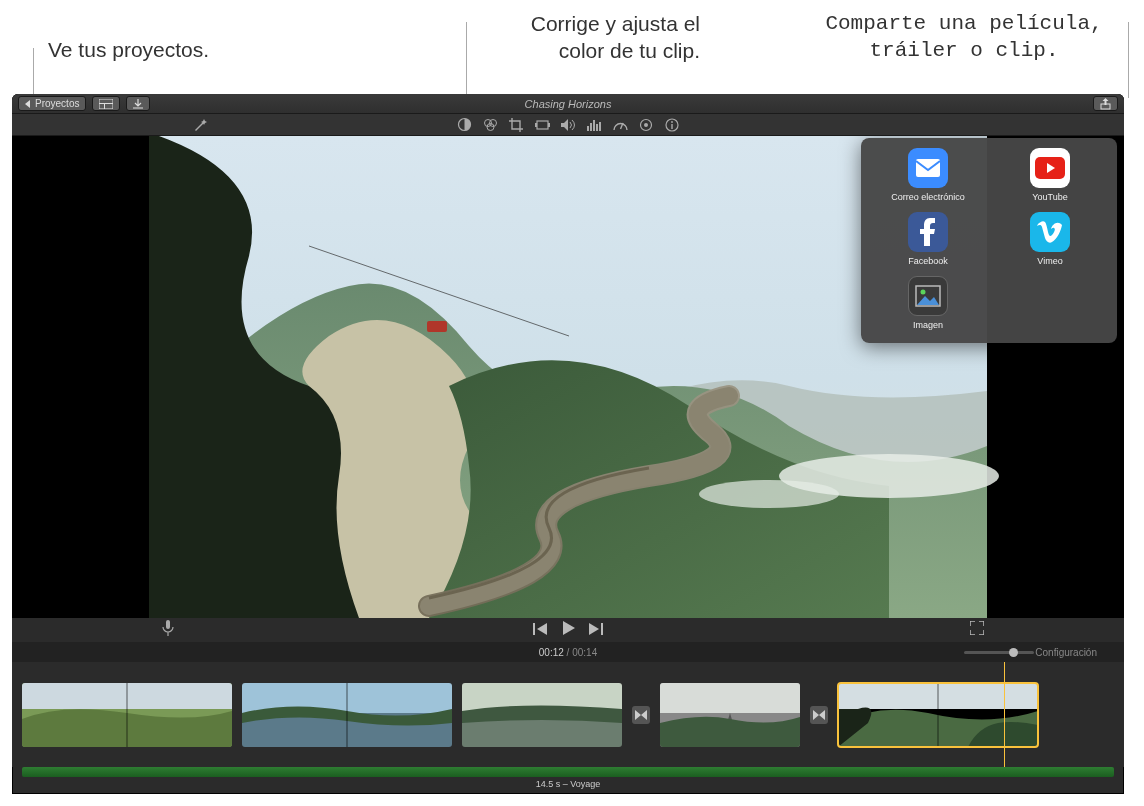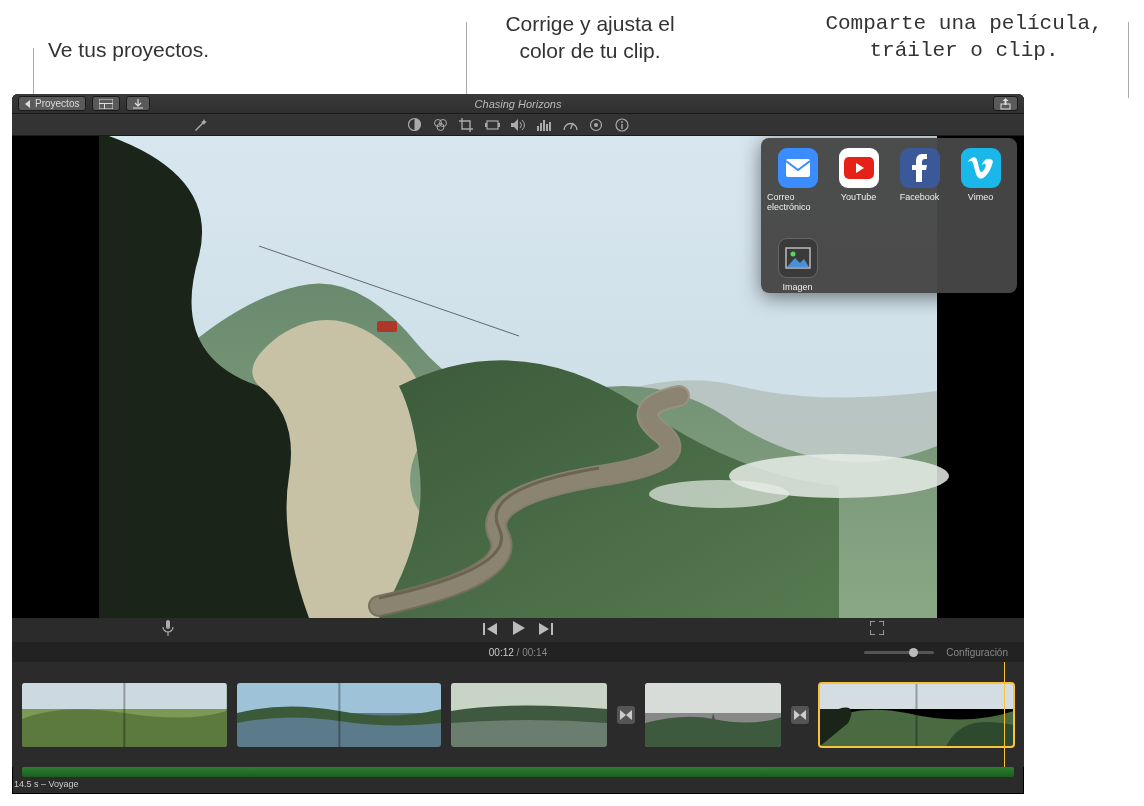--- a/index.html
+++ b/index.html
@@ -10,38 +10,39 @@
     font-family: -apple-system, BlinkMacSystemFont, "Helvetica Neue", Arial, sans-serif;
     color: #333;
     overflow: hidden;
     position: relative;
   }
   .callout {
     position: absolute;
     font-size: 21px;
     color: #333;
     line-height: 1.3;
-    text-align: center;
+    text-align: right;
   }
   .callout.right { text-align: center; font-family: Liberation Mono, monospace; }
   .callout-line {
     position: absolute;
     background: #aaa;
   }
   
   .app {
     position: absolute;
     left: 12px;
     top: 94px;
-    width: 1012px;
+    width: 1112px;
     height: 700px;
     background: #2b2b2b;
     border-radius: 6px 6px 0 0;
     overflow: hidden;
     box-shadow: 0 0 0 1px #000 inset;
+    text-align: center;
   }
   .titlebar {
     height: 20px;
     background: linear-gradient(#3a3a3a,#2f2f2f);
     display: flex;
     align-items: center;
     gap: 6px;
     padding: 0 6px;
     position: relative;
     border-bottom: 1px solid #1a1a1a;
@@ -101,24 +102,24 @@
     overflow: hidden;
   }
   .viewer svg.scene { width:100%; height:100%; display:block; }
   .share-popover {
     position: absolute;
     right: 7px;
     top: 2px;
     width: 256px;
     background: rgba(70,70,70,0.97);
     border-radius: 8px;
-    padding: 10px 6px 1px 6px;
+    padding: 10px 6px 13px 6px;
     display: grid;
-    grid-template-columns: repeat(4,1fr);
-    row-gap: 26px;
+    grid-template-columns: repeat(2,1fr);
+    row-gap: 10px;
     box-shadow: 0 4px 20px rgba(0,0,0,0.5);
   }
   .share-item {
     display:flex;flex-direction:column;align-items:center;
     color:#eee;font-size:9px;gap:4px;
   }
   .share-item .ico {
     width:40px;height:40px;border-radius:9px;
     display:flex;align-items:center;justify-content:center;
   }
@@ -128,21 +129,21 @@
     display:flex;align-items:center;justify-content:center;gap:14px;
     position:relative;color:#bbb;
   }
   .controls .mic { position:absolute; left:150px; }
   .controls .full { position:absolute; right:140px; }
   .timebar {
     height:20px;background:#222;display:flex;align-items:center;justify-content:center;
     font-size:10px;color:#888;position:relative;
   }
   .timebar .zoom { position:absolute; right:90px; display:flex;align-items:center;gap:4px; }
-  .timebar .config { position:absolute; right:16px; color:#888; font-size:10px; }
+  .timebar .config { position:absolute; right:27px; color:#888; font-size:10px; }
   .timeline {
     height: 105px;
     background:#2b2b2b;
     display:flex;align-items:center;gap:10px;padding:8px 10px;
     position:relative;
   }
   .clip {
     height:64px;border-radius:3px;overflow:hidden;position:relative;
     display:flex;
   }

